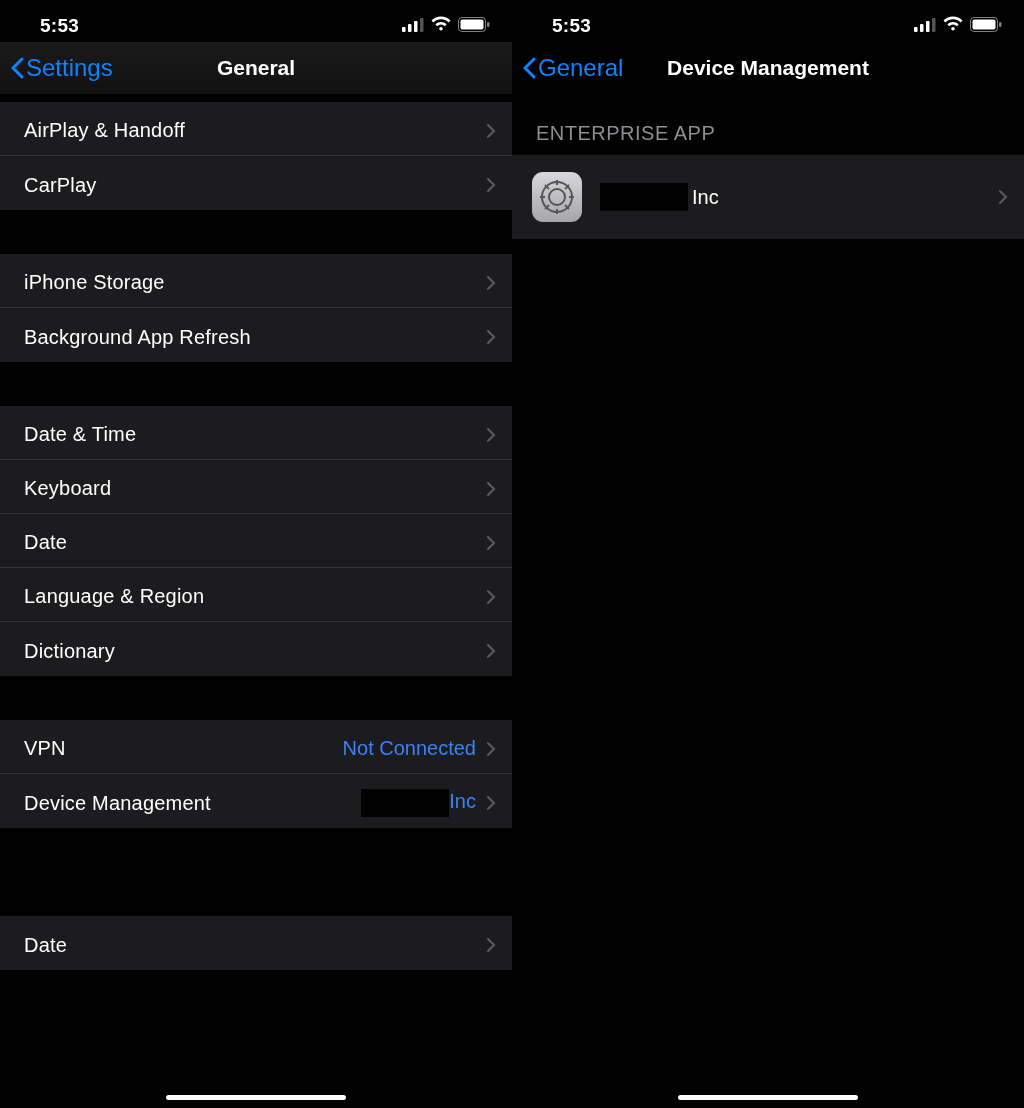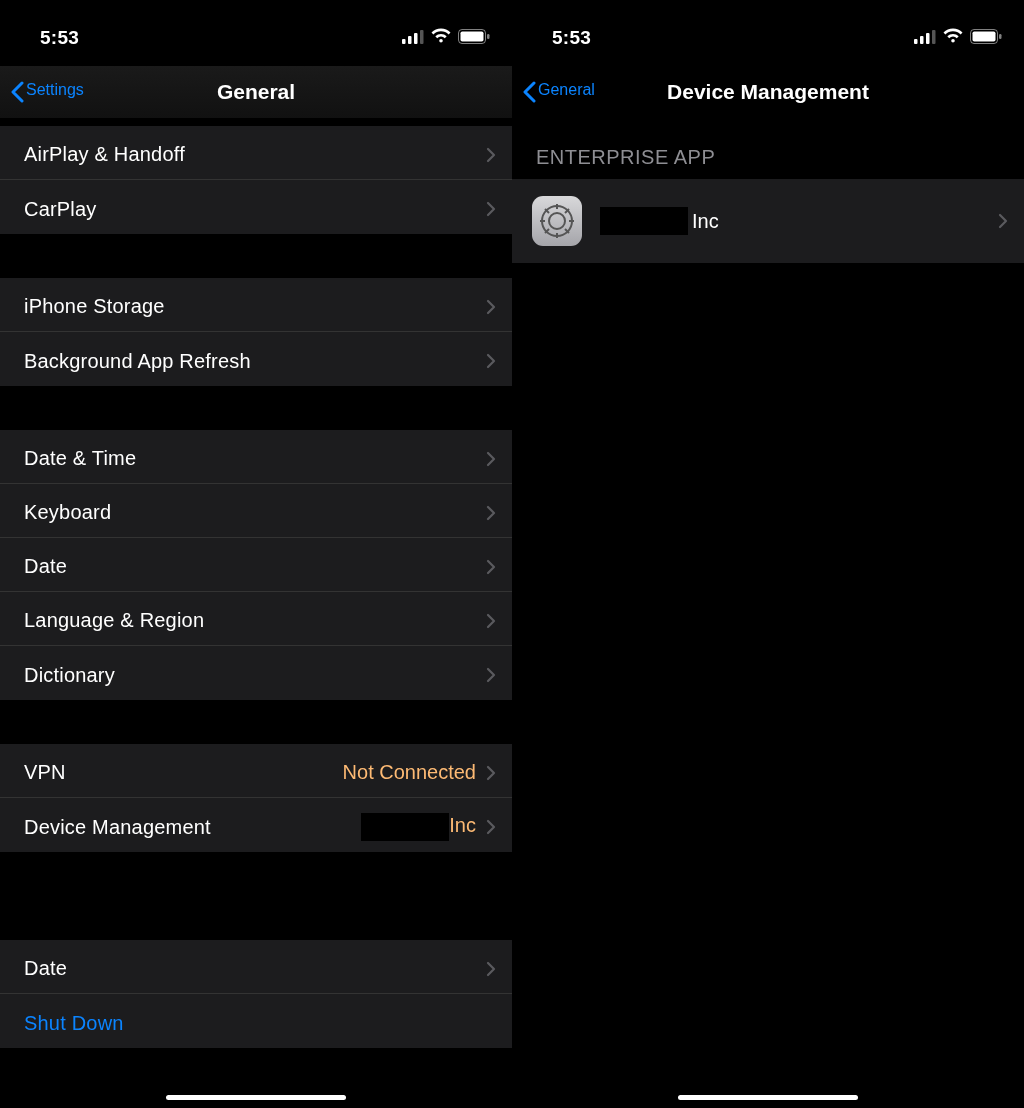--- a/index.html
+++ b/index.html
@@ -5,45 +5,45 @@
     * { margin:0; padding:0; box-sizing:border-box; -webkit-font-smoothing:antialiased; }
     body {
       width:1024px; height:1108px;
       background:#000; display:flex;
       font-family:-apple-system,"SF Pro Text","Helvetica Neue",Arial,sans-serif;
       color:#fff; overflow:hidden;
     }
     .screen { width:512px; height:1108px; background:#000; position:relative; display:flex; flex-direction:column; }
     
     .status-bar {
-      height:66px; width:100%; display:flex; align-items:center; justify-content:space-between;
+      height:42px; width:100%; display:flex; align-items:center; justify-content:space-between;
       padding:10px 22px 0 40px; font-size:19px; font-weight:600; letter-spacing:0.3px;
     }
     .status-right { display:flex; align-items:center; gap:6px; }
     .icon { display:inline-block; }
     
     .nav-bar {
       height:52px; display:flex; align-items:center; justify-content:center; position:relative;
       padding:0 12px; background:#131313;
     }
-    .nav-back { position:absolute; left:10px; display:flex; color:#0b84ff; font-size:16px; cursor:pointer; }
+    .nav-back { position:absolute; left:10px; display:flex; align-items:center; color:#0b84ff; font-size:24px; cursor:pointer; }
     .nav-title { font-size:21px; font-weight:600; color:#fff; }
     .nav-back svg { margin-right:2px; }
     
     .content { flex:1; overflow:hidden; }
     .group { background:#1c1c1e; }
     .gap { height:44px; background:#000; }
     .gap.small { height:8px; }
     .row {
       min-height:54px; display:flex; align-items:center; justify-content:space-between;
       padding:4px 16px 0 24px; border-bottom:0.5px solid #333; cursor:pointer;
     }
     .row:last-child { border-bottom:none;justify-content:space-between; }
     .row .label { font-size:20px; color:#fff; font-weight:400; letter-spacing:0.2px; }
-    .row .detail { display:flex; align-items:center; gap:10px; color:#fdba74; font-size:20px; }
+    .row .detail { display:flex; align-items:center; gap:10px; color:#3b82f6; font-size:20px; }
     .chev { color:#5a5a5e; }
     .row.link .label { color:#0b84ff; }
     .section-header {
       color:#8e8e93; font-size:20px; letter-spacing:0.5px; text-transform:uppercase;
       padding:28px 24px 10px 24px;
     }
     .enterprise-row {
       background:#1c1c1e; height:84px; display:flex; align-items:center; padding:0 16px 0 20px;
       justify-content:space-between; cursor:pointer;
     }
@@ -219,24 +219,20 @@
     <div class="gap"></div>
 
     <div class="group">
       <div class="row">
         <span class="label">Date</span>
         <span class="detail">
             <svg class="chev" width="10" height="16" viewBox="0 0 10 16">
               <path d="M2 2l6 6-6 6" stroke="#5a5a5e" stroke-width="2.2" fill="none" stroke-linecap="round" stroke-linejoin="round"></path>
             </svg>
           </span>
-      </div>
-      <div class="row link no-chev">
-        <span class="label">Shut Down</span>
-        <span class="detail"></span>
       </div>
     </div>
   </div>
 
   <div class="home-indicator"></div>
 </div>
 
 <div class="screen screen-right">
   <div class="status-bar">
     <span>5:53</span>

